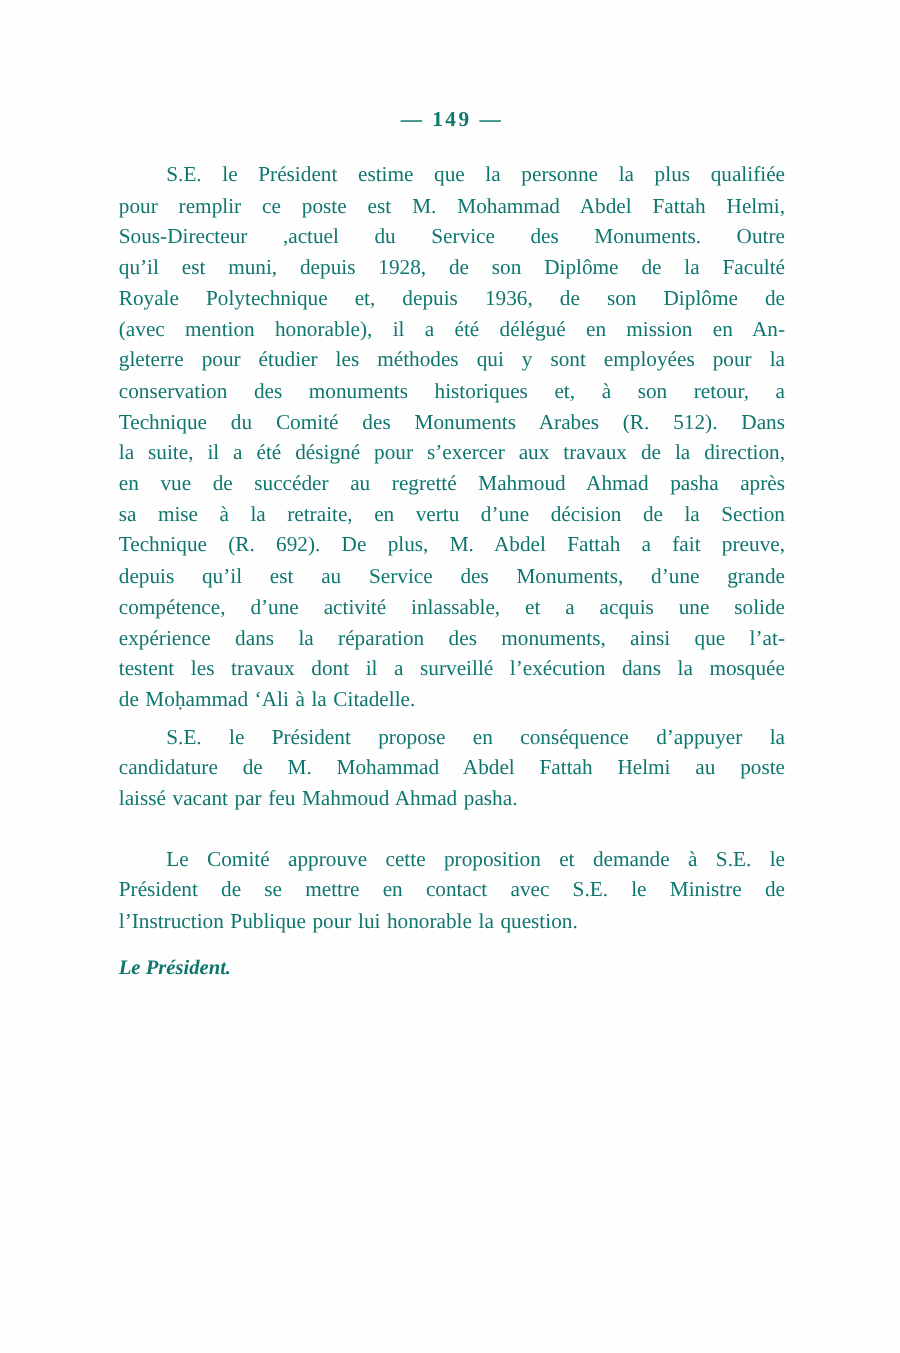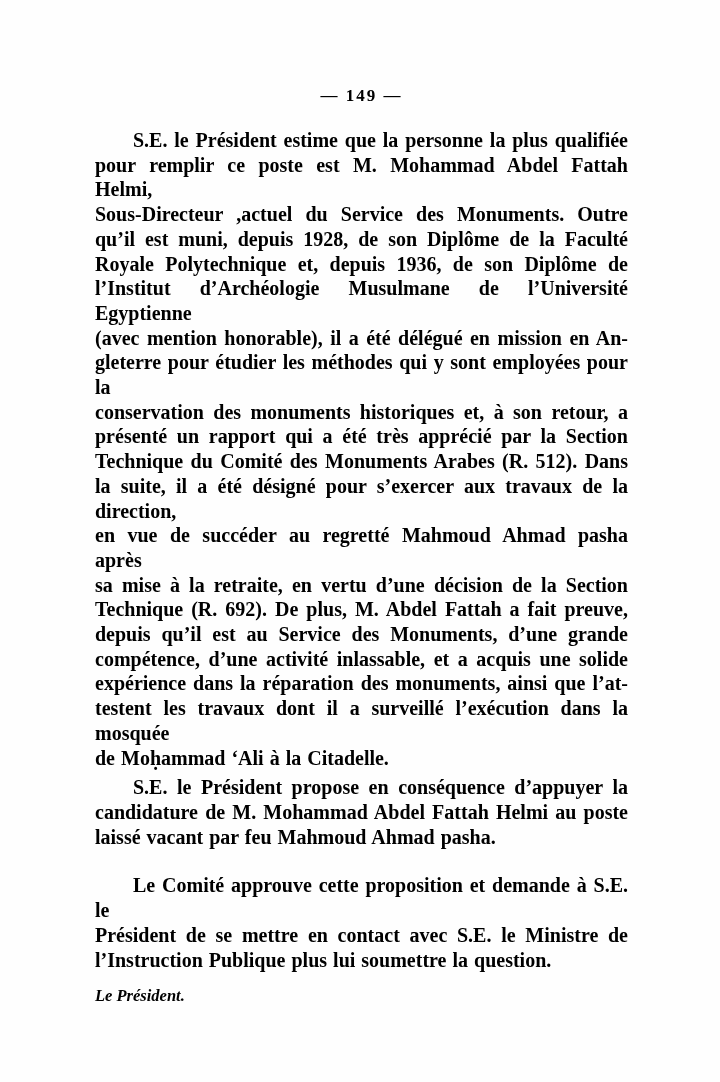--- a/index.html
+++ b/index.html
@@ -7,21 +7,21 @@
     padding: 0;
     background: #ffffff;
   }
   .page {
     position: relative;
     width: 720px;
     height: 1082px;
     background: #fefefe;
     overflow: hidden;
     font-family: "Liberation Serif", "DejaVu Serif", serif;
-    color: #000000;
+    color: #0f766e;
   }
   .content {
     position: absolute;
     left: 95px;
     top: 86px;
     width: 533px;
   }
   .page-number {
     text-align: center;
     font-size: 17px;
@@ -29,22 +29,22 @@
     letter-spacing: 2px;
     margin: 0 0 22px 0;
   }
   .paragraph {
     margin: 0 0 5px 0;
   }
   .paragraph.spaced {
     margin-top: 24px;
   }
   .ln {
-    font-size: 20px;
-    font-weight: bold;
+    font-size: 17px;
+    font-weight: normal;
     line-height: 24.7px;
     text-align: justify;
     text-align-last: justify;
     word-spacing: 1px;
   }
   .ln.indent {
     text-indent: 38px;
   }
   .ln.last {
     text-align-last: left;
@@ -65,25 +65,23 @@
   <div class="content">
 
     <div class="page-number">— 149 —</div>
 
     <div class="paragraph">
       <div class="ln indent">S.E. le Président estime que la personne la plus qualifiée</div>
       <div class="ln">pour remplir ce poste est M. Mohammad Abdel Fattah Helmi,</div>
       <div class="ln">Sous-Directeur ,actuel du Service des Monuments. Outre</div>
       <div class="ln">qu’il est muni, depuis 1928, de son Diplôme de la Faculté</div>
       <div class="ln">Royale Polytechnique et, depuis 1936, de son Diplôme de</div>
-      <div class="ln">l’Institut d’Archéologie Musulmane de l’Université Egyptienne</div>
       <div class="ln">(avec mention honorable), il a été délégué en mission en An-</div>
       <div class="ln">gleterre pour étudier les méthodes qui y sont employées pour la</div>
       <div class="ln">conservation des monuments historiques et, à son retour, a</div>
-      <div class="ln">présenté un rapport qui a été très apprécié par la Section</div>
       <div class="ln">Technique du Comité des Monuments Arabes (R. 512). Dans</div>
       <div class="ln">la suite, il a été désigné pour s’exercer aux travaux de la direction,</div>
       <div class="ln">en vue de succéder au regretté Mahmoud Ahmad pasha après</div>
       <div class="ln">sa mise à la retraite, en vertu d’une décision de la Section</div>
       <div class="ln">Technique (R. 692). De plus, M. Abdel Fattah a fait preuve,</div>
       <div class="ln">depuis qu’il est au Service des Monuments, d’une grande</div>
       <div class="ln">compétence, d’une activité inlassable, et a acquis une solide</div>
       <div class="ln">expérience dans la réparation des monuments, ainsi que l’at-</div>
       <div class="ln">testent les travaux dont il a surveillé l’exécution dans la mosquée</div>
       <div class="ln last">de Moḥammad ‘Ali à la Citadelle.</div>
@@ -91,19 +89,19 @@
 
     <div class="paragraph">
       <div class="ln indent">S.E. le Président propose en conséquence d’appuyer la</div>
       <div class="ln">candidature de M. Mohammad Abdel Fattah Helmi au poste</div>
       <div class="ln last">laissé vacant par feu Mahmoud Ahmad pasha.</div>
     </div>
 
     <div class="paragraph spaced">
       <div class="ln indent">Le Comité approuve cette proposition et demande à S.E. le</div>
       <div class="ln">Président de se mettre en contact avec S.E. le Ministre de</div>
-      <div class="ln last">l’Instruction Publique plus lui soumettre la question.</div>
+      <div class="ln last">l’Instruction Publique pour lui honorable la question.</div>
     </div>
 
     <div class="signature">Le Président.</div>
 
   </div>
 </div>
 
 </body></html>

